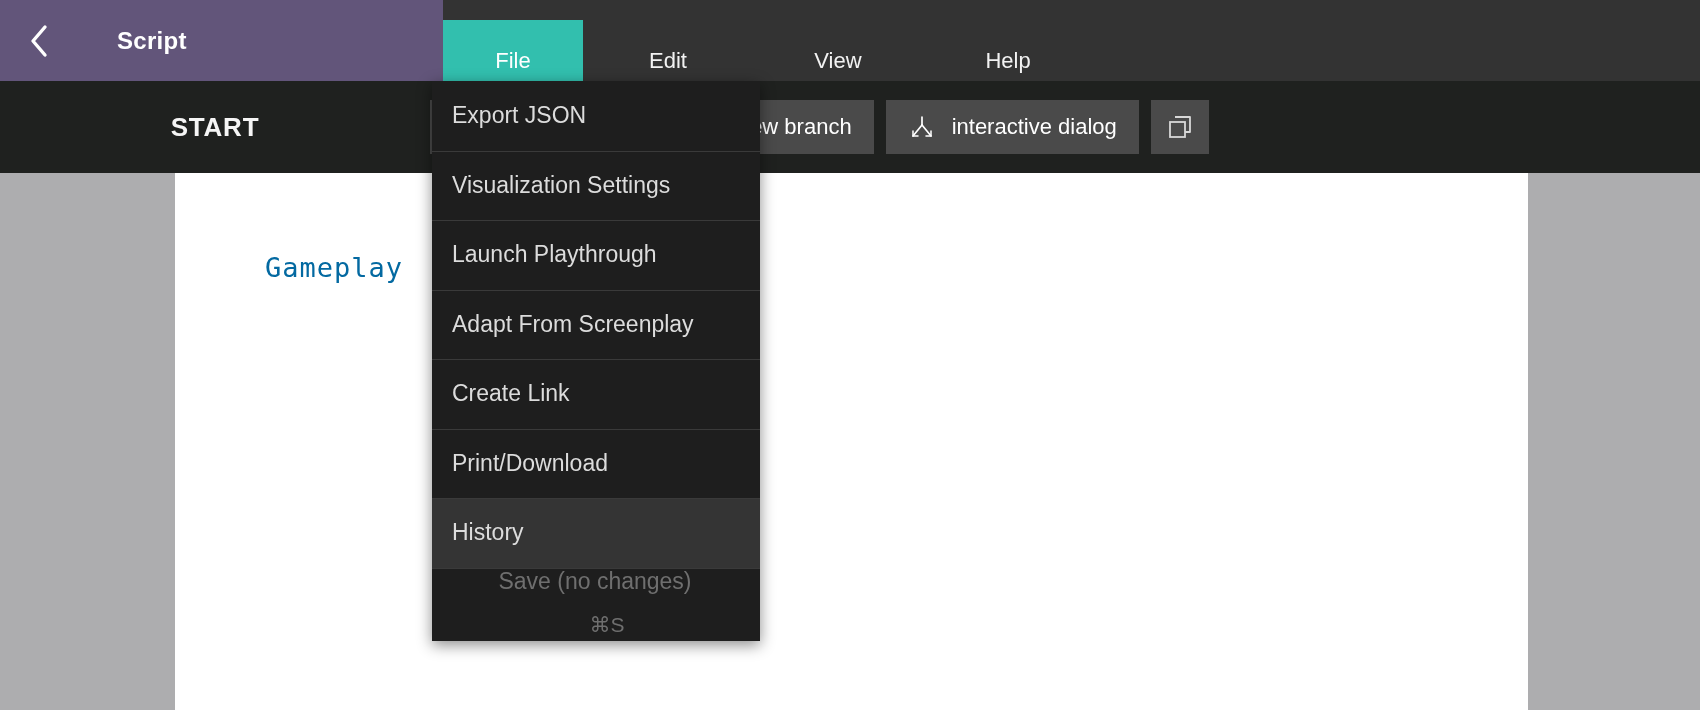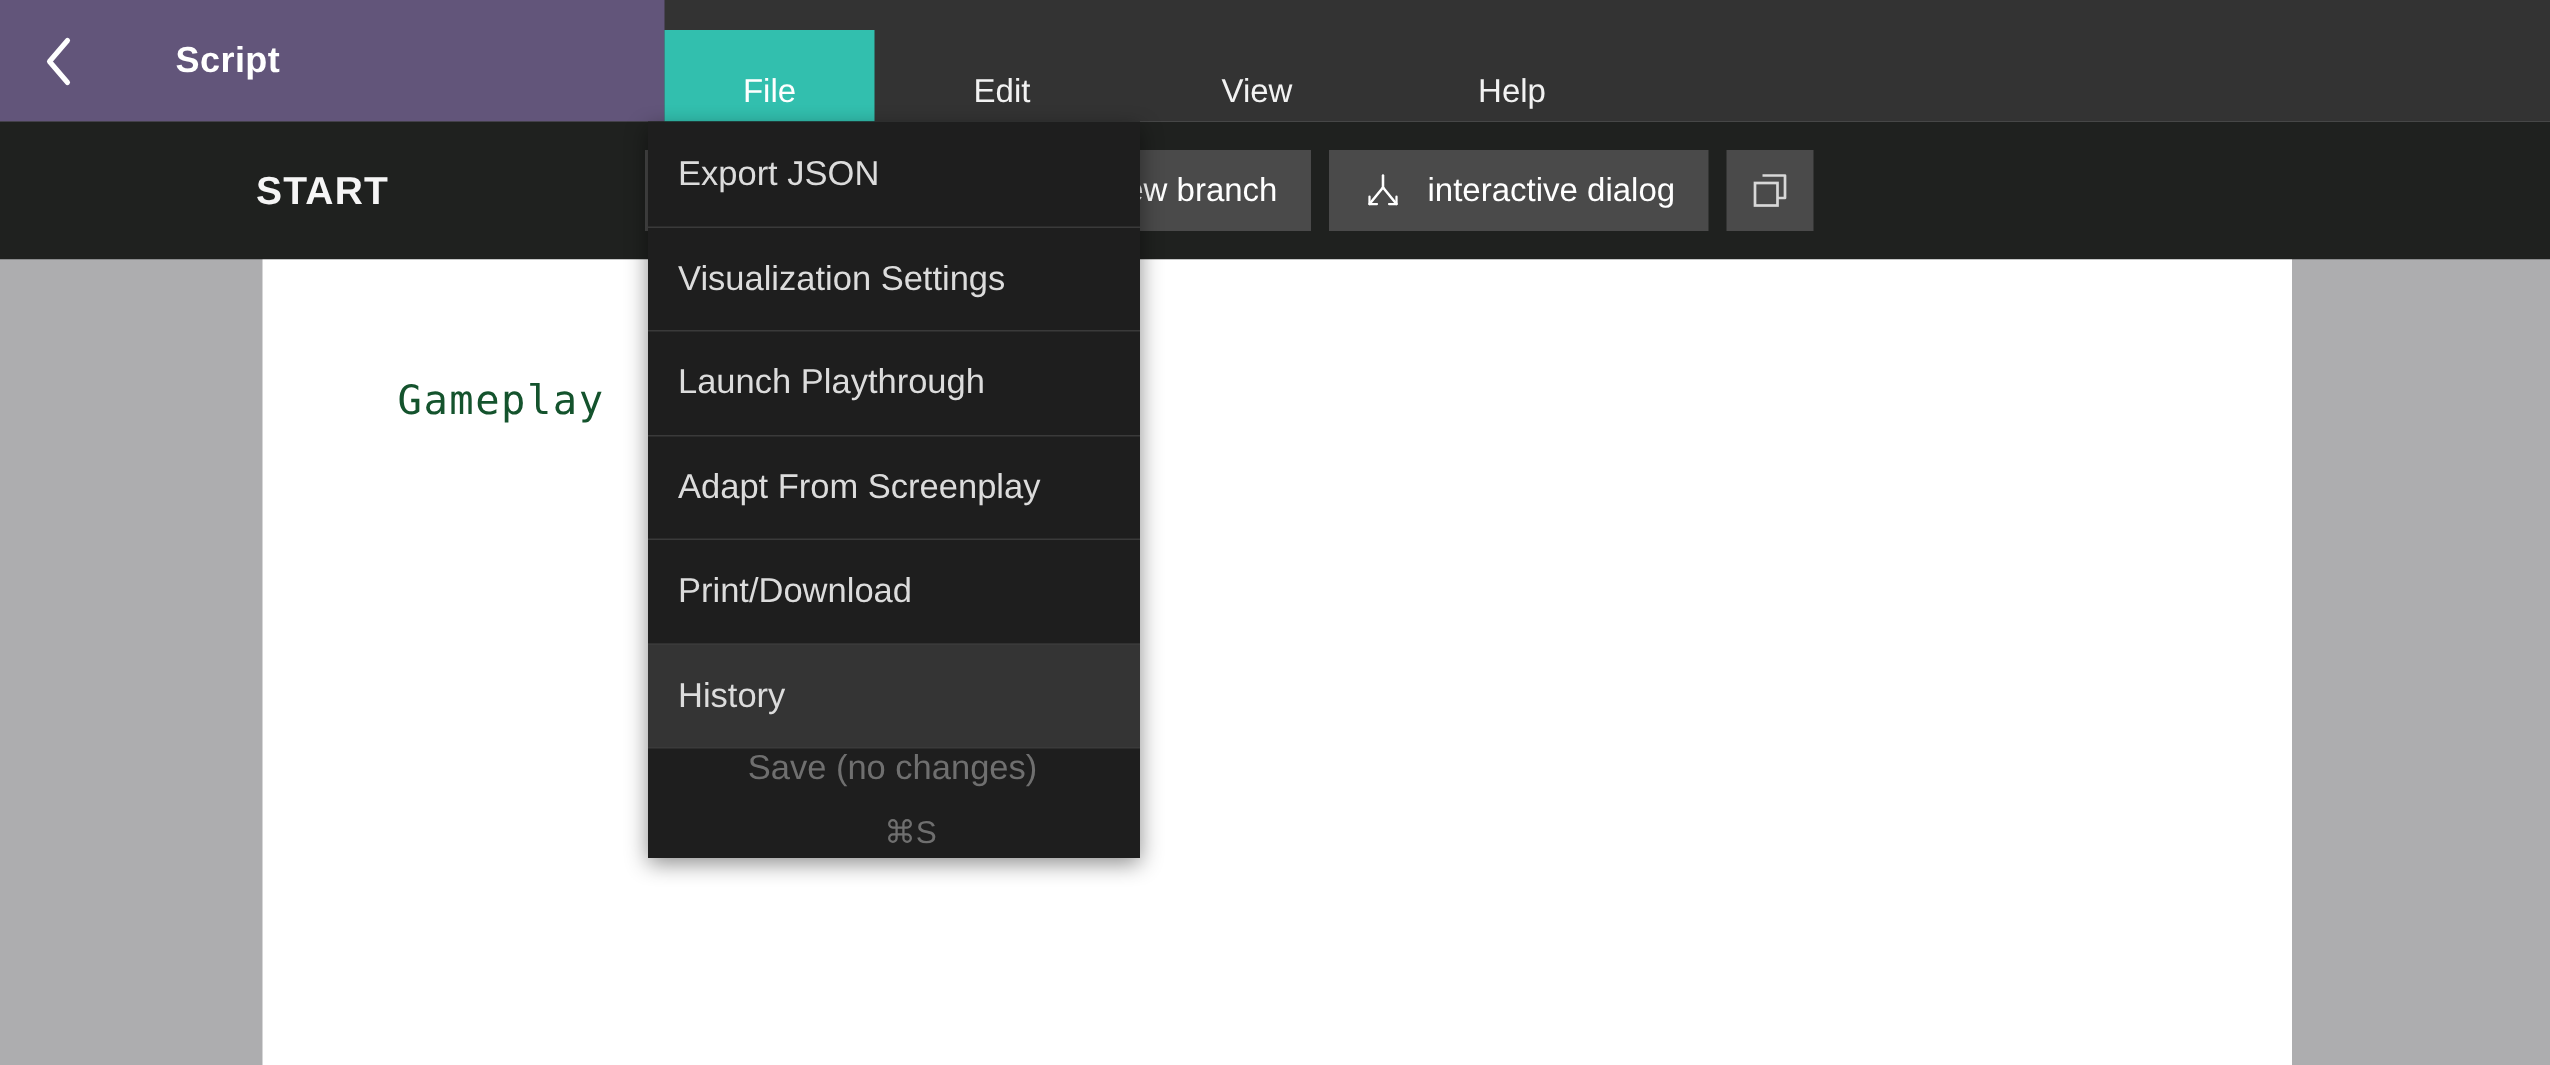--- a/index.html
+++ b/index.html
@@ -105,21 +105,21 @@
   .sheet {
     position: absolute; top: 0; left: 175px;
     width: 1353px; height: 537px;
     background: #ffffff;
   }
   .placeholder {
     position: absolute;
     top: 79px; left: 90px;
     font-family: "DejaVu Sans Mono", "Liberation Mono", monospace;
     font-size: 27px;
-    color: #14532d;
+    color: #0369a1;
     letter-spacing: 1px;
     white-space: nowrap;
   }
 
   
   .dropdown {
     position: absolute;
     top: 81px; left: 432px;
     width: 328px;
     background: #1e1e1e;
@@ -241,20 +241,23 @@
     </div>
 
     <div class="dd-item">
       <span>Launch Playthrough</span>
     </div>
 
     <div class="dd-item">
       <span>Adapt From Screenplay</span>
     </div>
 
+    <div class="dd-item">
+      <span>Create Link</span>
+    </div>
 
     <div class="dd-item">
       <span>Print/Download</span>
     </div>
 
     <div class="dd-item highlighted">
       <span>History</span>
     </div>
 
     <div class="dd-item disabled">

